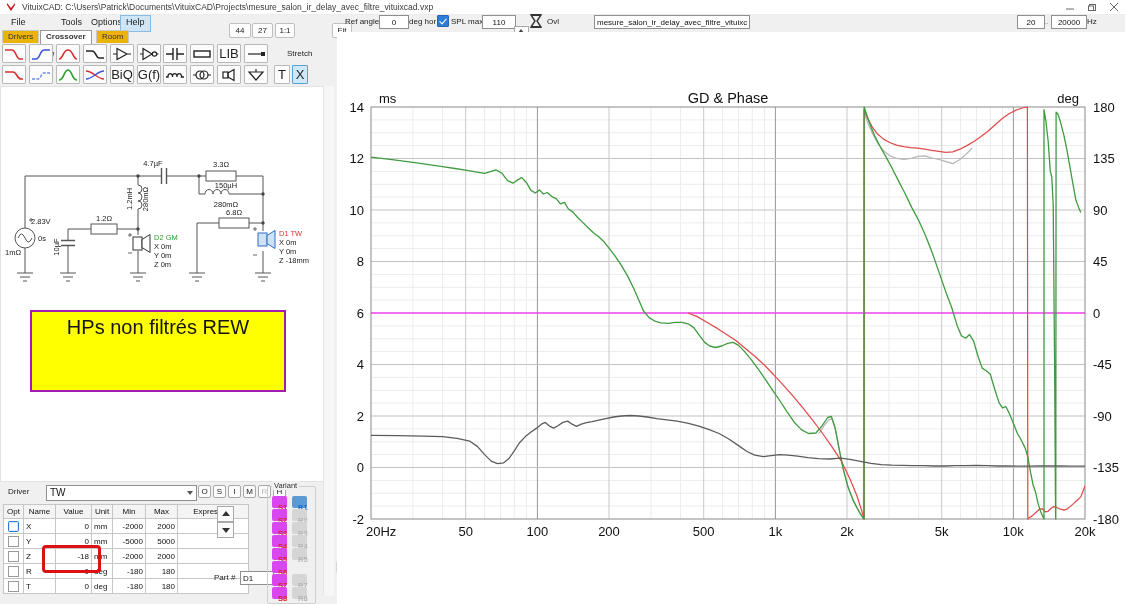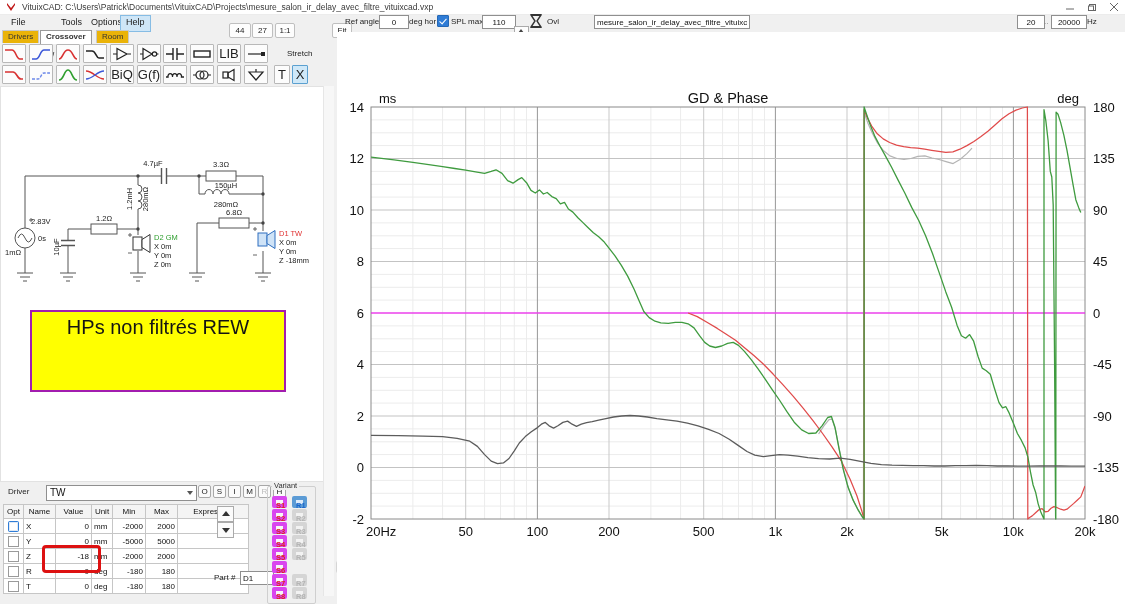--- a/index.html
+++ b/index.html
@@ -72,21 +72,21 @@
   .arrbtn.up::before{top:4px;border-left:4px solid transparent;border-right:4px solid transparent;border-bottom:5px solid #333;}
   .arrbtn.down::before{top:4.5px;border-left:4px solid transparent;border-right:4px solid transparent;border-top:5px solid #333;}
   .groupbox{border:1px solid #cfcfcf;border-radius:2px;}
   .gb-label{position:absolute;top:-6px;left:4px;background:#f0f0f0;padding:0 2px;font-size:7.5px;color:#333;}
   .radio-row{position:absolute;display:flex;align-items:center;gap:3px;}
   .radio{width:9px;height:9px;border-radius:50%;border:1px solid #777;background:#fff;position:relative;}
   .radio.sel{border-color:#2f7cd6;}
   .radio.sel::after{content:"";position:absolute;left:1.8px;top:1.8px;width:5.5px;height:5.5px;border-radius:50%;background:#2f7cd6;}
   .radio-row span{font-size:8px;color:#222;}
   .sv-btn{position:absolute;width:15px;height:12px;font-size:7.5px;font-weight:bold;text-align:center;
-          line-height:11px;border:4px solid #d946ef;border-radius:2px;background:#f7f7f7;padding:0;}
+          line-height:11px;border:6px solid #d946ef;border-radius:2px;background:#f7f7f7;padding:0;}
   .sv-s{color:#d22;}
   .sv-r{color:#b5b5b5;background:#f2f2f2;border-color:#d5d5d5;}
   .sv-r.active{color:#1a66cc;background:#dcebfa;border-color:#5b9bd5;font-weight:bold;}
 </style>
 </head>
 <body>
 
 <div id="app">
 
   

